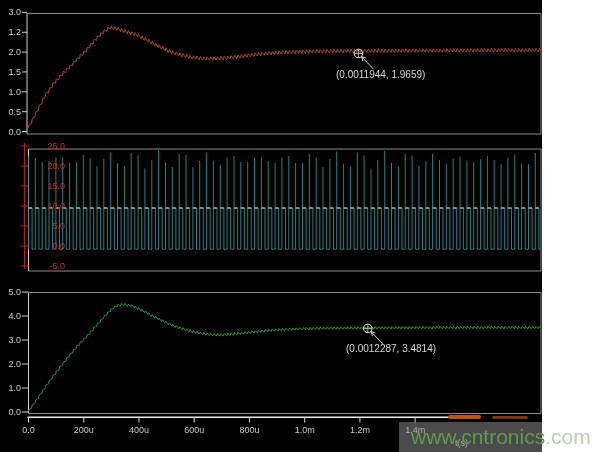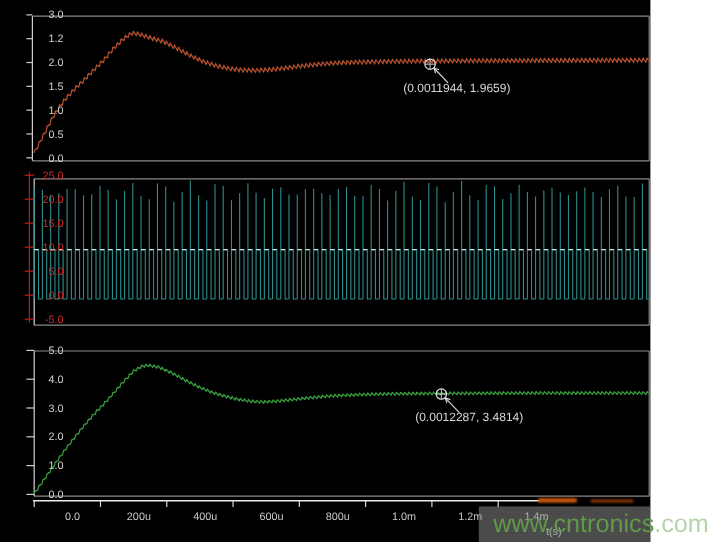--- a/index.html
+++ b/index.html
@@ -1,22 +1,22 @@
 <!DOCTYPE html>
 <html><head>
 <meta charset="utf-8">
 <style>
   html,body{margin:0;padding:0;background:#ffffff;}
   .stage{position:relative;width:600px;height:452px;background:#ffffff;overflow:hidden;
          font-family:"Liberation Sans",sans-serif;}
   .panel{position:absolute;left:0;top:0;width:542px;height:452px;background:#000000;}
   #plot-svg{position:absolute;left:0;top:0;}
-  .tick-label{position:absolute;font-size:9px;line-height:10px;letter-spacing:0;margin-left:32px;}
+  .tick-label{position:absolute;font-size:9px;line-height:10px;letter-spacing:0;}
   .wlab{color:#cfcfcf;text-align:right;width:20px;}
-  .rlab{color:#cf2a2a;text-align:right;width:20px;}
+  .rlab{color:#cf2a2a;text-align:right;width:20px;padding-left:44px;}
   .xlab{color:#c9c9c9;text-align:center;width:40px;}
   .annotation{position:absolute;font-size:10px;line-height:10px;color:#d6d6d6;white-space:nowrap;}
   .xtitle{position:absolute;left:455px;top:438px;width:32px;
           font-size:9px;color:#c9c9c9;}
   .smudge{position:absolute;border-radius:2px;filter:blur(0.7px);}
   .s1{left:448px;top:415px;width:33px;height:4px;background:#c35310;}
   .s2{left:492px;top:416px;width:36px;height:3px;background:#7a3306;}
   .wm-box{position:absolute;left:399px;top:422px;width:143px;height:30px;
           background:rgba(150,150,150,0.5);}
   .wm-text{position:absolute;left:411px;top:425px;font-size:21px;line-height:24px;

